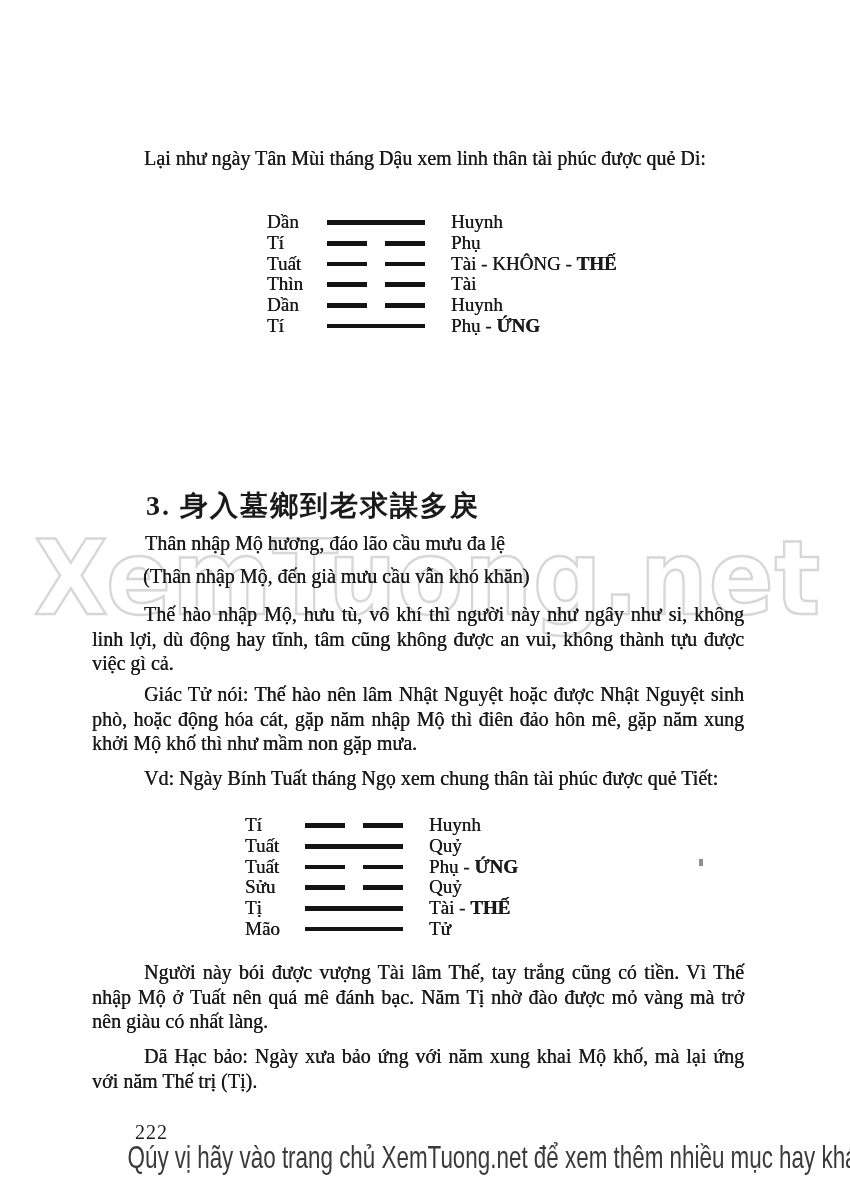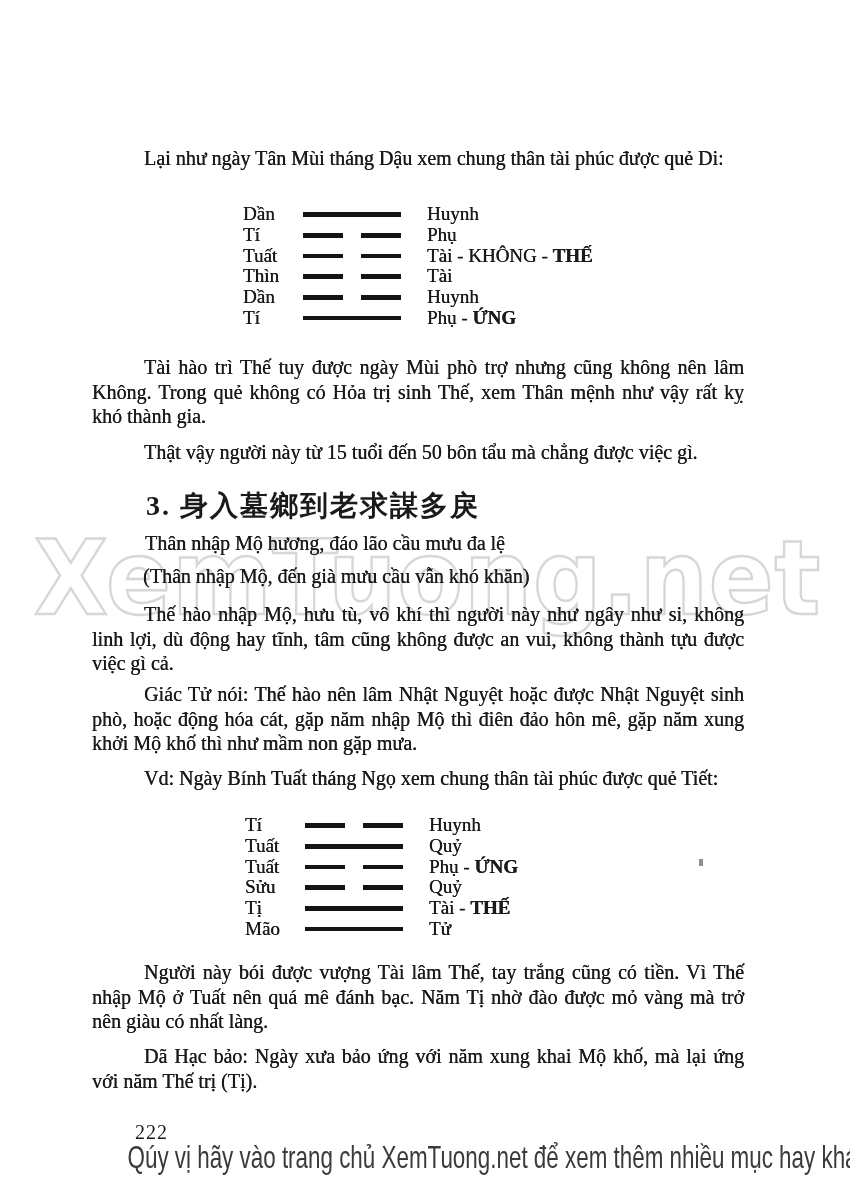--- a/index.html
+++ b/index.html
@@ -8,21 +8,21 @@
     font-family:"Liberation Serif", serif; color:#1a1a1a; overflow:hidden;
   }
   .layer { position:absolute; z-index:1; }
   .para {
     left:92px; width:652px; font-size:20px; line-height:24.5px;
     text-align:justify; text-indent:52px;
     text-shadow:0.3px 0 0 currentColor;
   }
   .single { text-indent:0; text-align:left; white-space:nowrap; width:auto; }
   #p-intro   { top:146px; }
-  #hex-di    { top:204px; }
+  #hex-di    { top:212px;margin-left:24px; }
   #p-taihao  { top:355px; }
   #p-thatvay { top:440px; }
   #h-sec3    { top:494px; left:146px; font-size:28px; font-weight:bold; letter-spacing:2px; text-shadow:none; }
   #p-hanviet { top:531px; left:145px; }
   #p-trans   { top:564px; left:143px; }
   #p-thehao  { top:602px; }
   #p-giactu  { top:682px; }
   #p-vd      { top:766px; }
   #hex-tiet  { top:815px; left:245px; }
   #p-nguoinay{ top:960px; }
@@ -61,21 +61,21 @@
   }
   .speck { top:859px; left:699px; width:4px; height:7px; background:#8f8f8f; }
 </style>
 </head>
 <body>
 
 <div class="page">
 
   <div class="layer watermark">XemTuong.net</div>
 
-  <div class="layer para" id="p-intro">Lại như ngày Tân Mùi tháng Dậu xem chung thân tài phúc được quẻ Di:</div>
+  <div class="layer para" id="p-intro">Lại như ngày Tân Mùi tháng Dậu xem linh thân tài phúc được quẻ Di:</div>
 
   <div class="layer hexagram" id="hex-di">
     <div class="hexrow">
       <span class="branch">Dần</span>
       <span class="yao" data-line="solid"></span>
       <span class="god"><span>Huynh</span> <span class="marker"></span></span>
     </div>
     <div class="hexrow">
       <span class="branch">Tí</span>
       <span class="yao" data-line="broken"></span>
@@ -96,22 +96,20 @@
       <span class="yao" data-line="broken"></span>
       <span class="god"><span>Huynh</span> <span class="marker"></span></span>
     </div>
     <div class="hexrow">
       <span class="branch">Tí</span>
       <span class="yao" data-line="solid"></span>
       <span class="god"><span>Phụ -</span> <span class="marker">ỨNG</span></span>
     </div>
   </div>
 
-  <div class="layer para" id="p-taihao">Tài hào trì Thế tuy được ngày Mùi phò trợ nhưng cũng không nên lâm Không. Trong quẻ không có Hỏa trị sinh Thế, xem Thân mệnh như vậy rất kỵ khó thành gia.</div>
-  <div class="layer para" id="p-thatvay">Thật vậy người này từ 15 tuổi đến 50 bôn tẩu mà chẳng được việc gì.</div>
 
   <div class="layer para single" id="h-sec3">3. 身入墓鄉到老求謀多戾</div>
   <div class="layer para single" id="p-hanviet">Thân nhập Mộ hương, đáo lão cầu mưu đa lệ</div>
   <div class="layer para single" id="p-trans">(Thân nhập Mộ, đến già mưu cầu vẫn khó khăn)</div>
 
   <div class="layer para" id="p-thehao">Thế hào nhập Mộ, hưu tù, vô khí thì người này như ngây như si, không linh lợi, dù động hay tĩnh, tâm cũng không được an vui, không thành tựu được việc gì cả.</div>
   <div class="layer para" id="p-vd">Vd: Ngày Bính Tuất tháng Ngọ xem chung thân tài phúc được quẻ Tiết:</div>
   <div class="layer para" id="p-giactu">Giác Tử nói: Thế hào nên lâm Nhật Nguyệt hoặc được Nhật Nguyệt sinh phò, hoặc động hóa cát, gặp năm nhập Mộ thì điên đảo hôn mê, gặp năm xung khởi Mộ khố thì như mầm non gặp mưa.</div>
 
   <div class="layer hexagram" id="hex-tiet">

